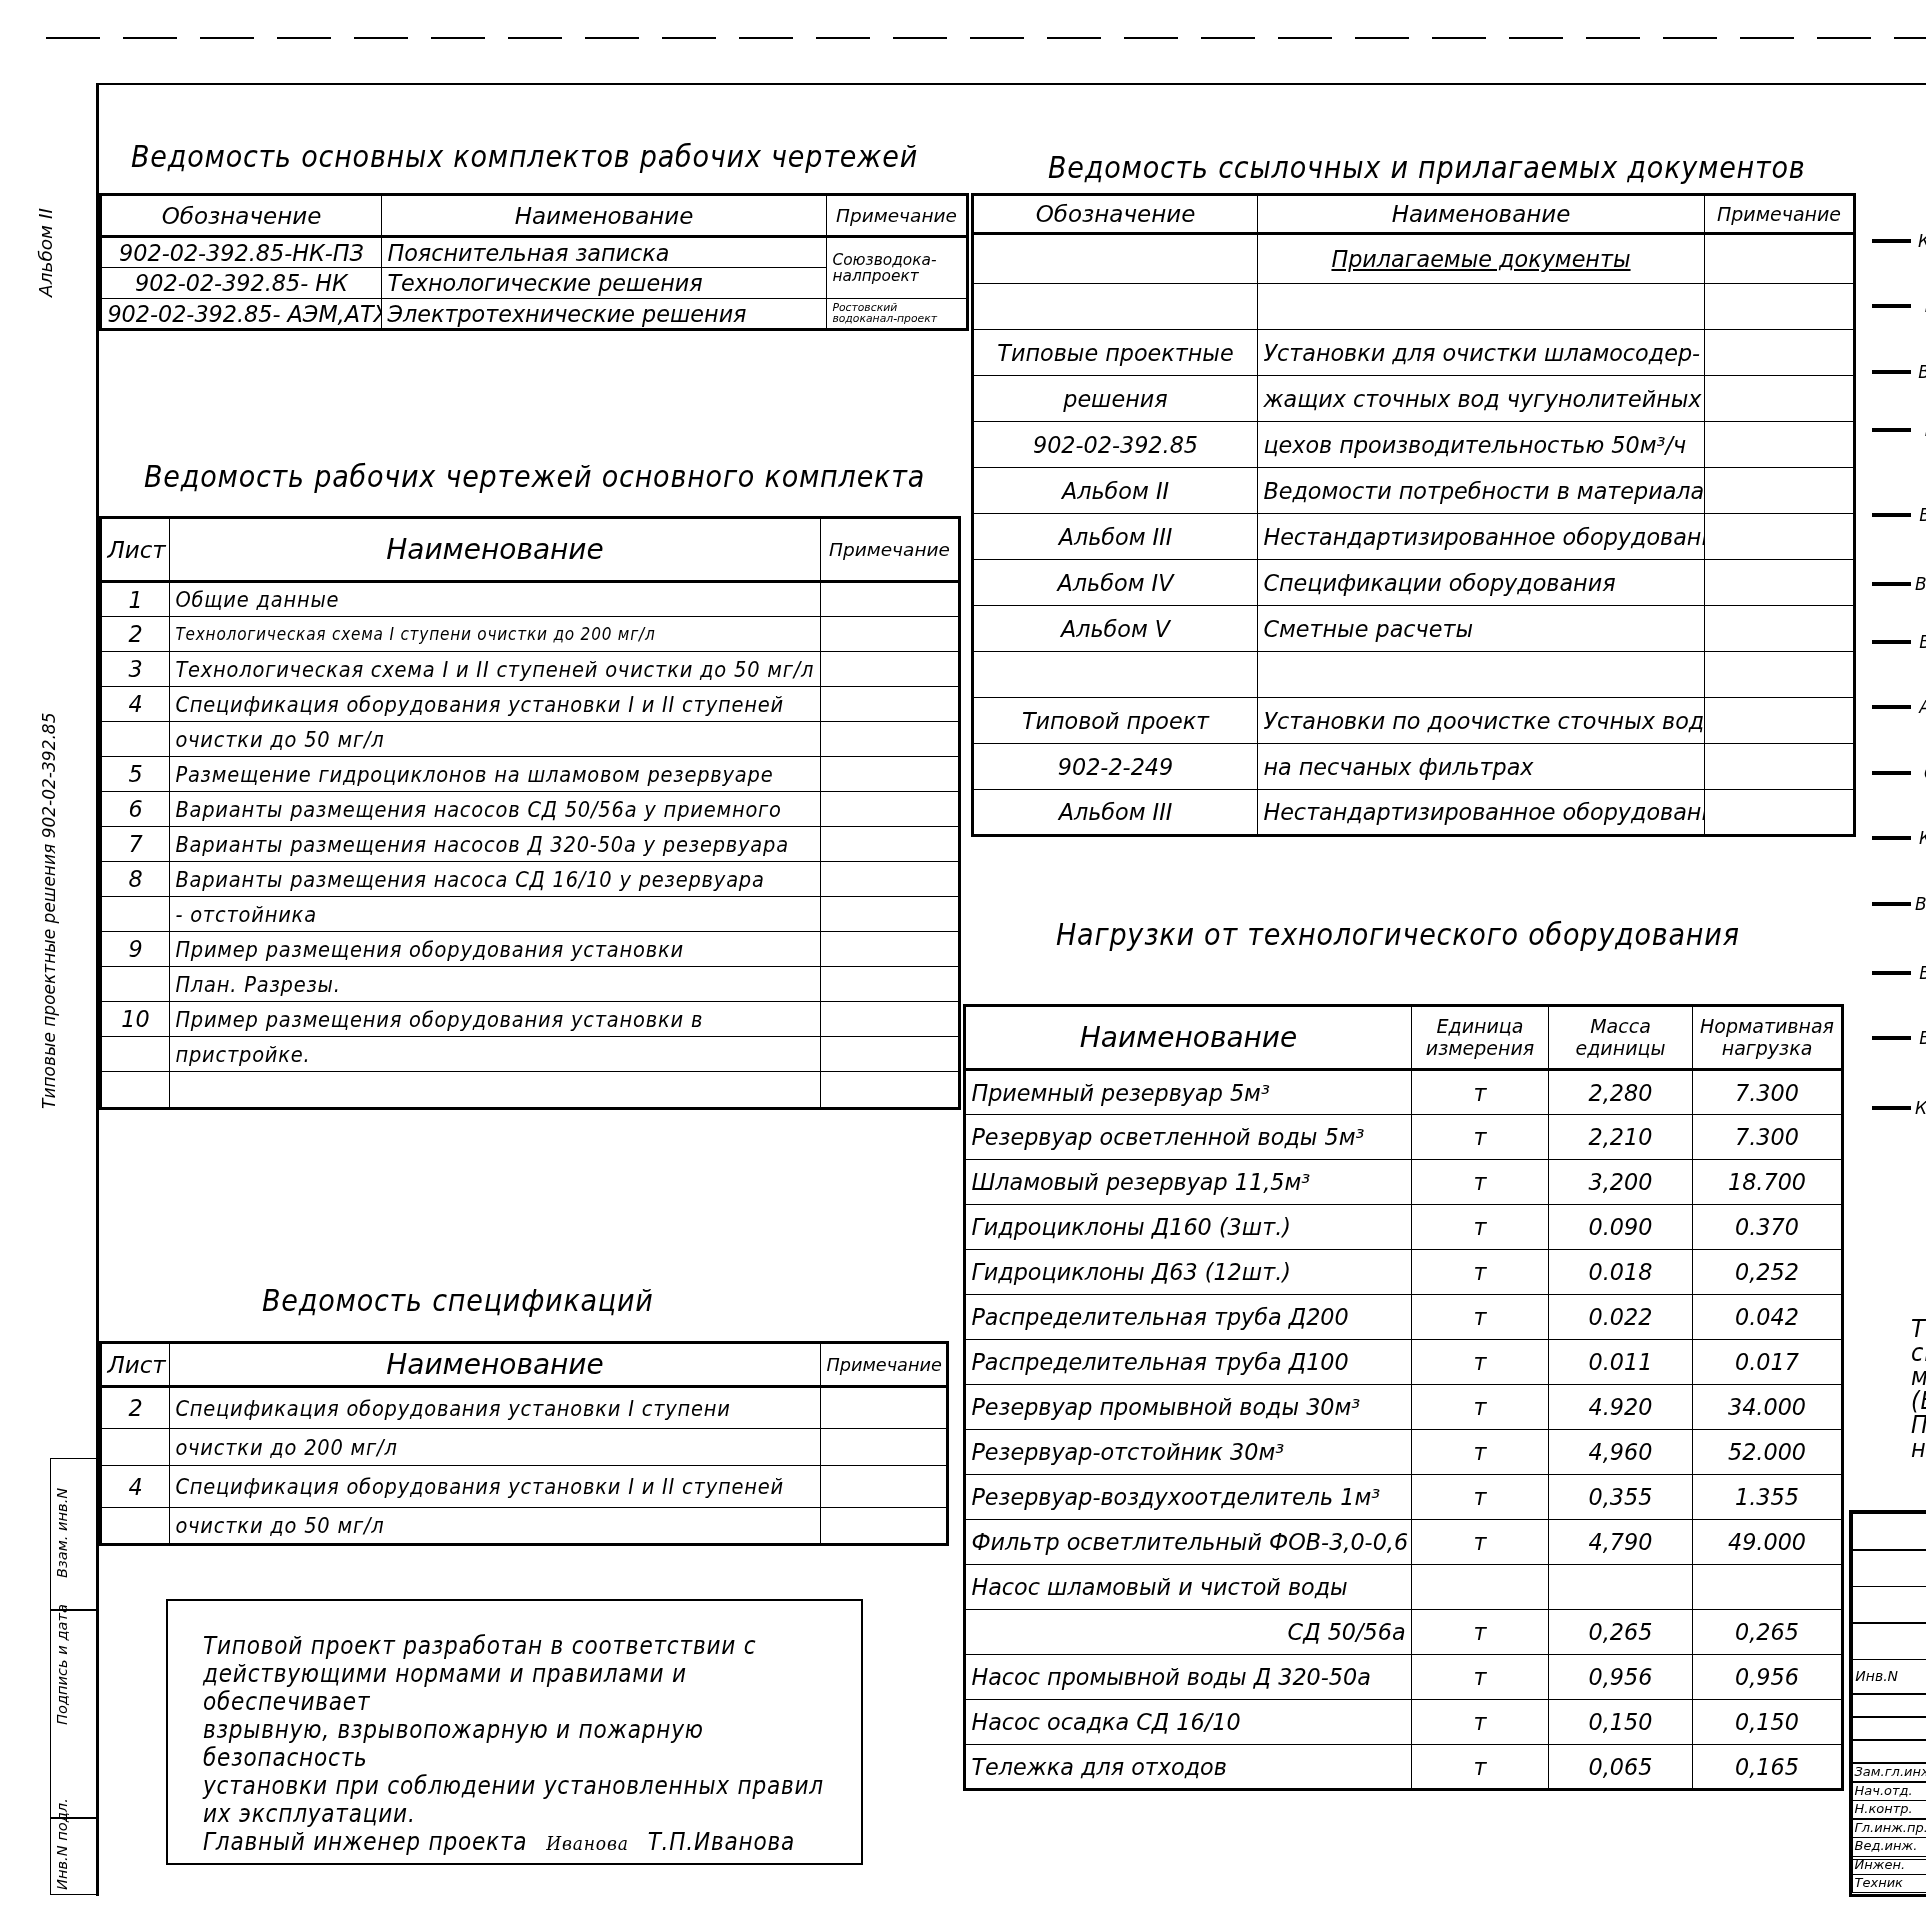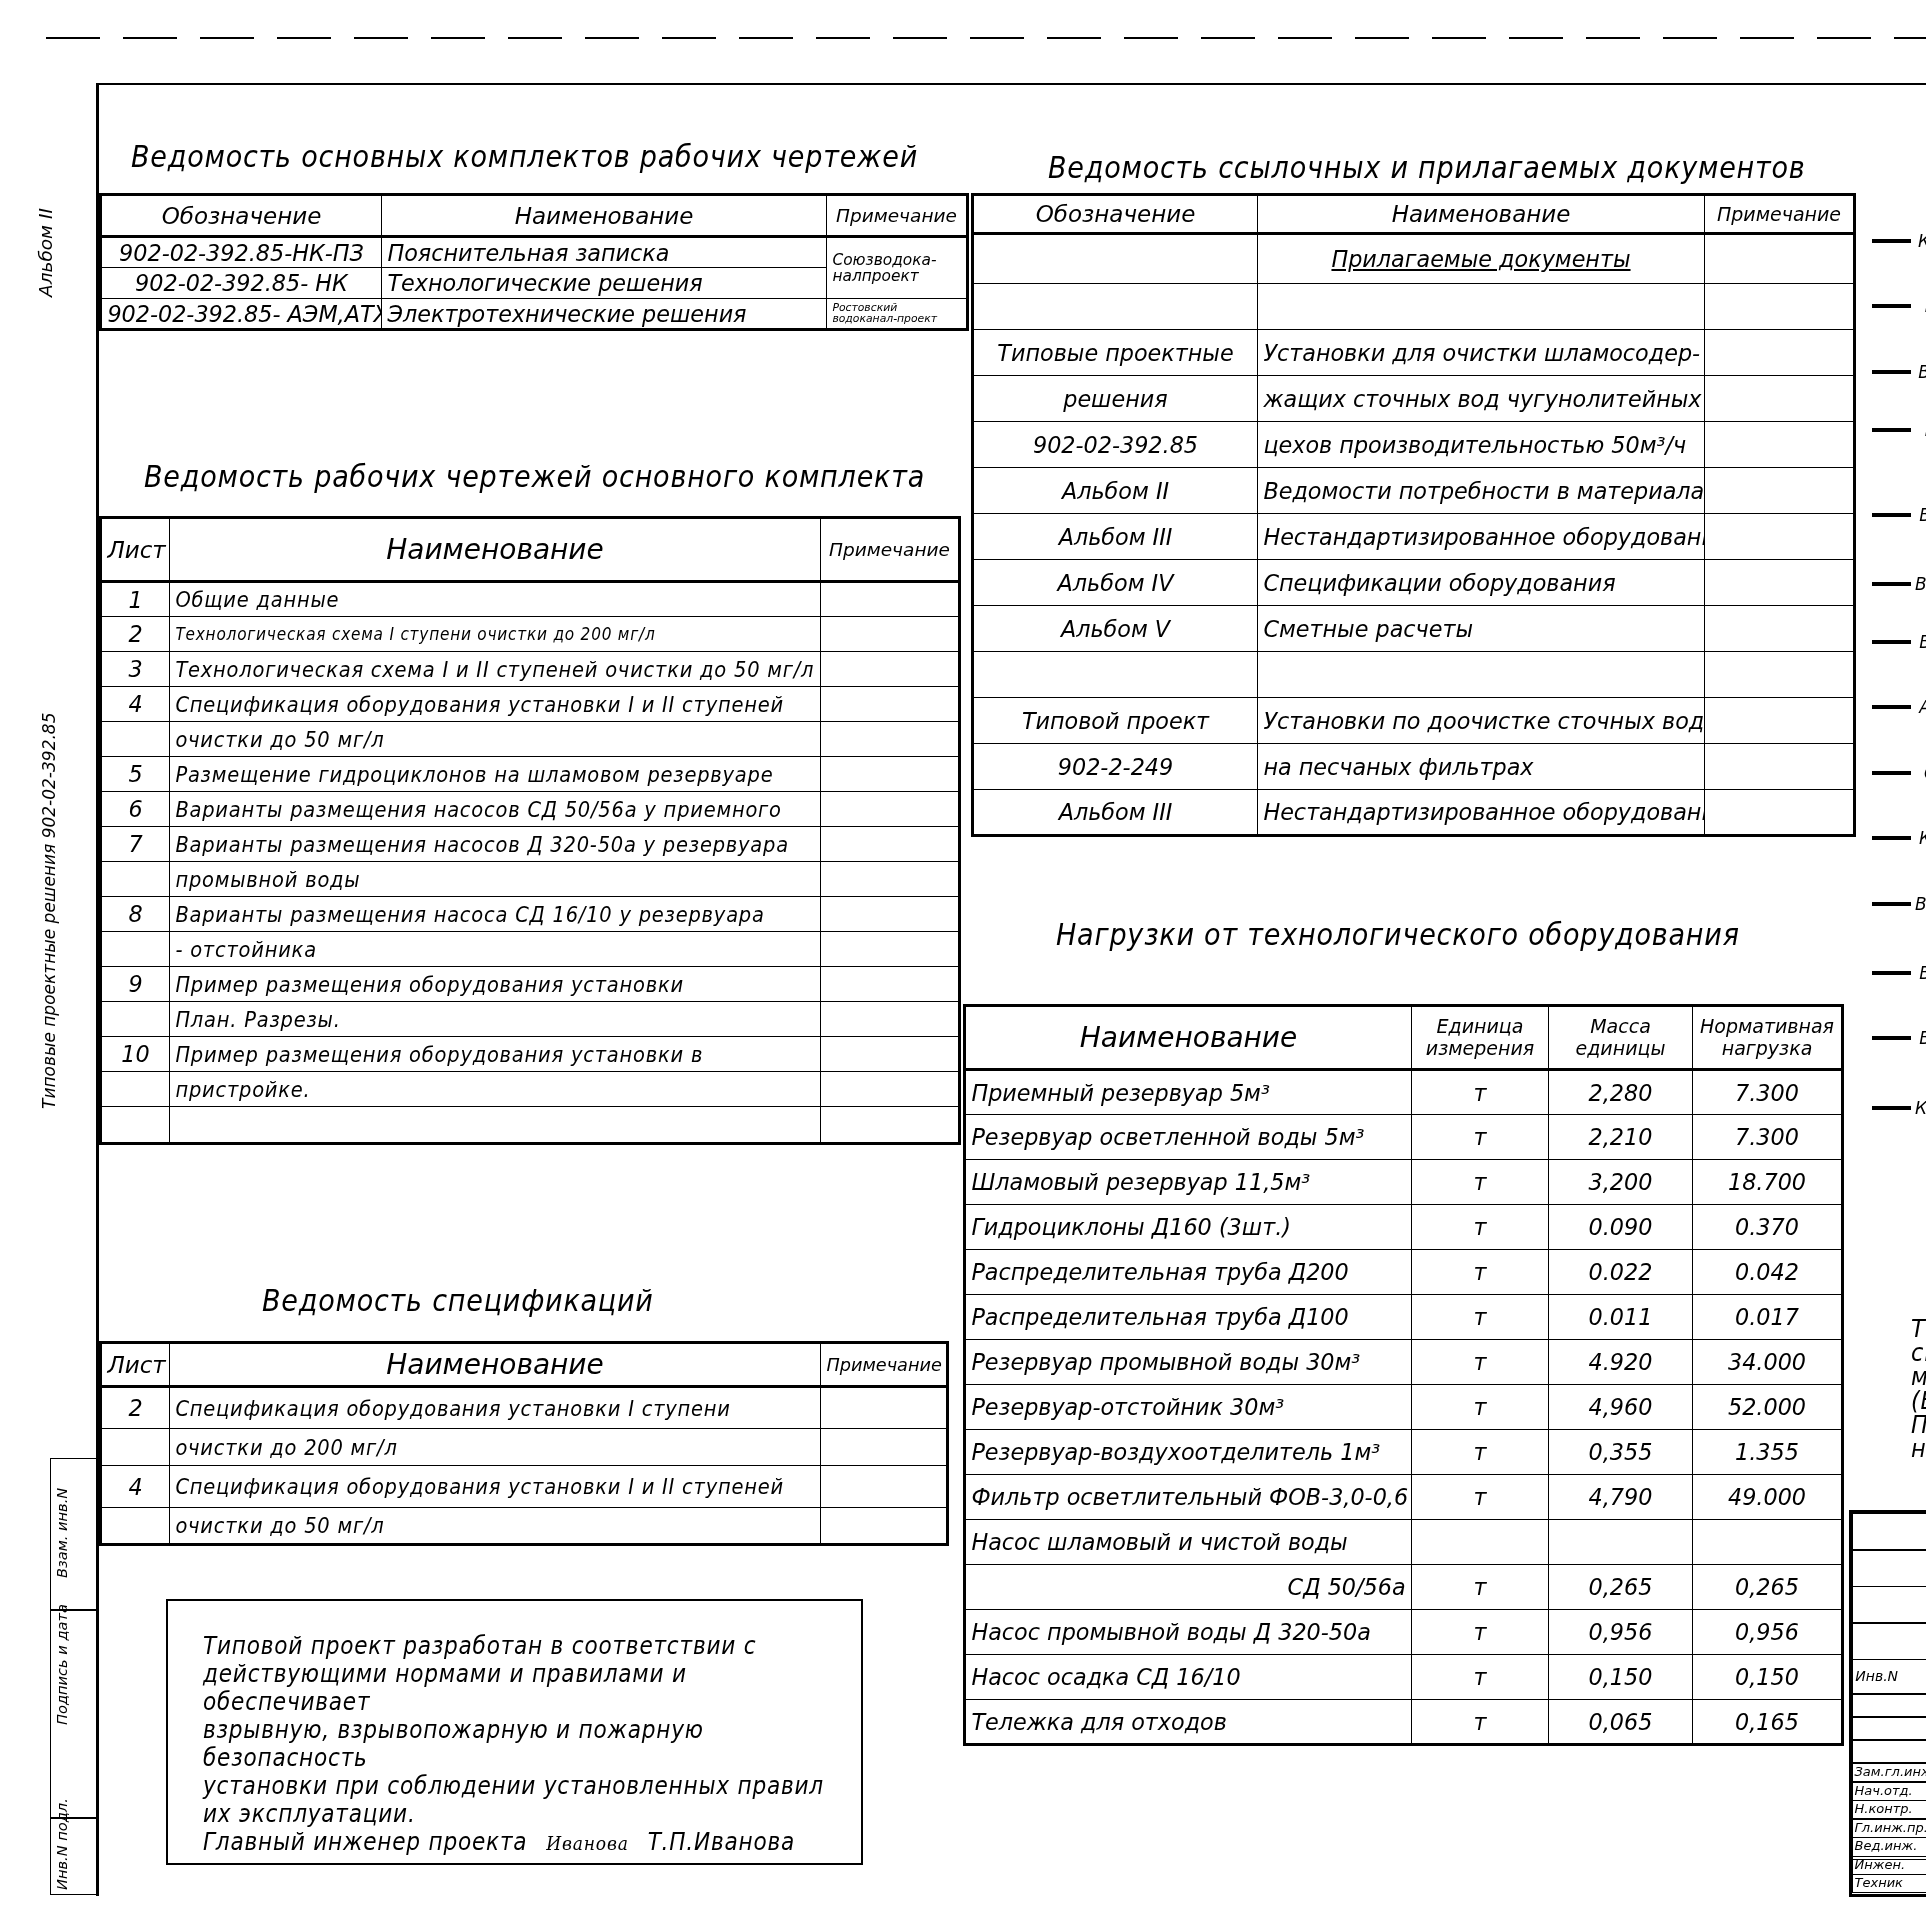--- a/index.html
+++ b/index.html
@@ -127,25 +127,20 @@
         <td class="c">6</td>
         <td class="hand" style="font-size:21.6px">Варианты размещения насосов СД 50/56а у приемного</td>
         <td></td>
       </tr>
       <tr style="height:35px">
         <td class="c">7</td>
         <td class="hand" style="font-size:21.6px">Варианты размещения насосов Д 320-50а у резервуара</td>
         <td></td>
       </tr>
       <tr style="height:35px">
-        <td class="c"></td>
-        <td class="hand" style="font-size:21.6px">промывной воды</td>
-        <td></td>
-      </tr>
-      <tr style="height:35px">
         <td class="c">8</td>
         <td class="hand" style="font-size:21.6px">Варианты размещения насоса СД 16/10 у резервуара</td>
         <td></td>
       </tr>
       <tr style="height:35px">
         <td class="c"></td>
         <td class="hand" style="font-size:21.6px">- отстойника</td>
         <td></td>
       </tr>
       <tr style="height:35px">
@@ -345,20 +340,26 @@
         <td class="">Шламовый резервуар 11,5м³</td>
         <td class="c">т</td>
         <td class="c">3,200</td>
         <td class="c">18.700</td>
       </tr>
       <tr style="height:45px">
         <td class="">Гидроциклоны Д160 (3шт.)</td>
         <td class="c">т</td>
         <td class="c">0.090</td>
         <td class="c">0.370</td>
+      </tr>
+      <tr style="height:45px">
+        <td class="">Гидроциклоны Д63 (12шт.)</td>
+        <td class="c">т</td>
+        <td class="c">0.018</td>
+        <td class="c">0,252</td>
       </tr>
       <tr style="height:45px">
         <td class="">Распределительная труба Д200</td>
         <td class="c">т</td>
         <td class="c">0.022</td>
         <td class="c">0.042</td>
       </tr>
       <tr style="height:45px">
         <td class="">Распределительная труба Д100</td>
         <td class="c">т</td>

